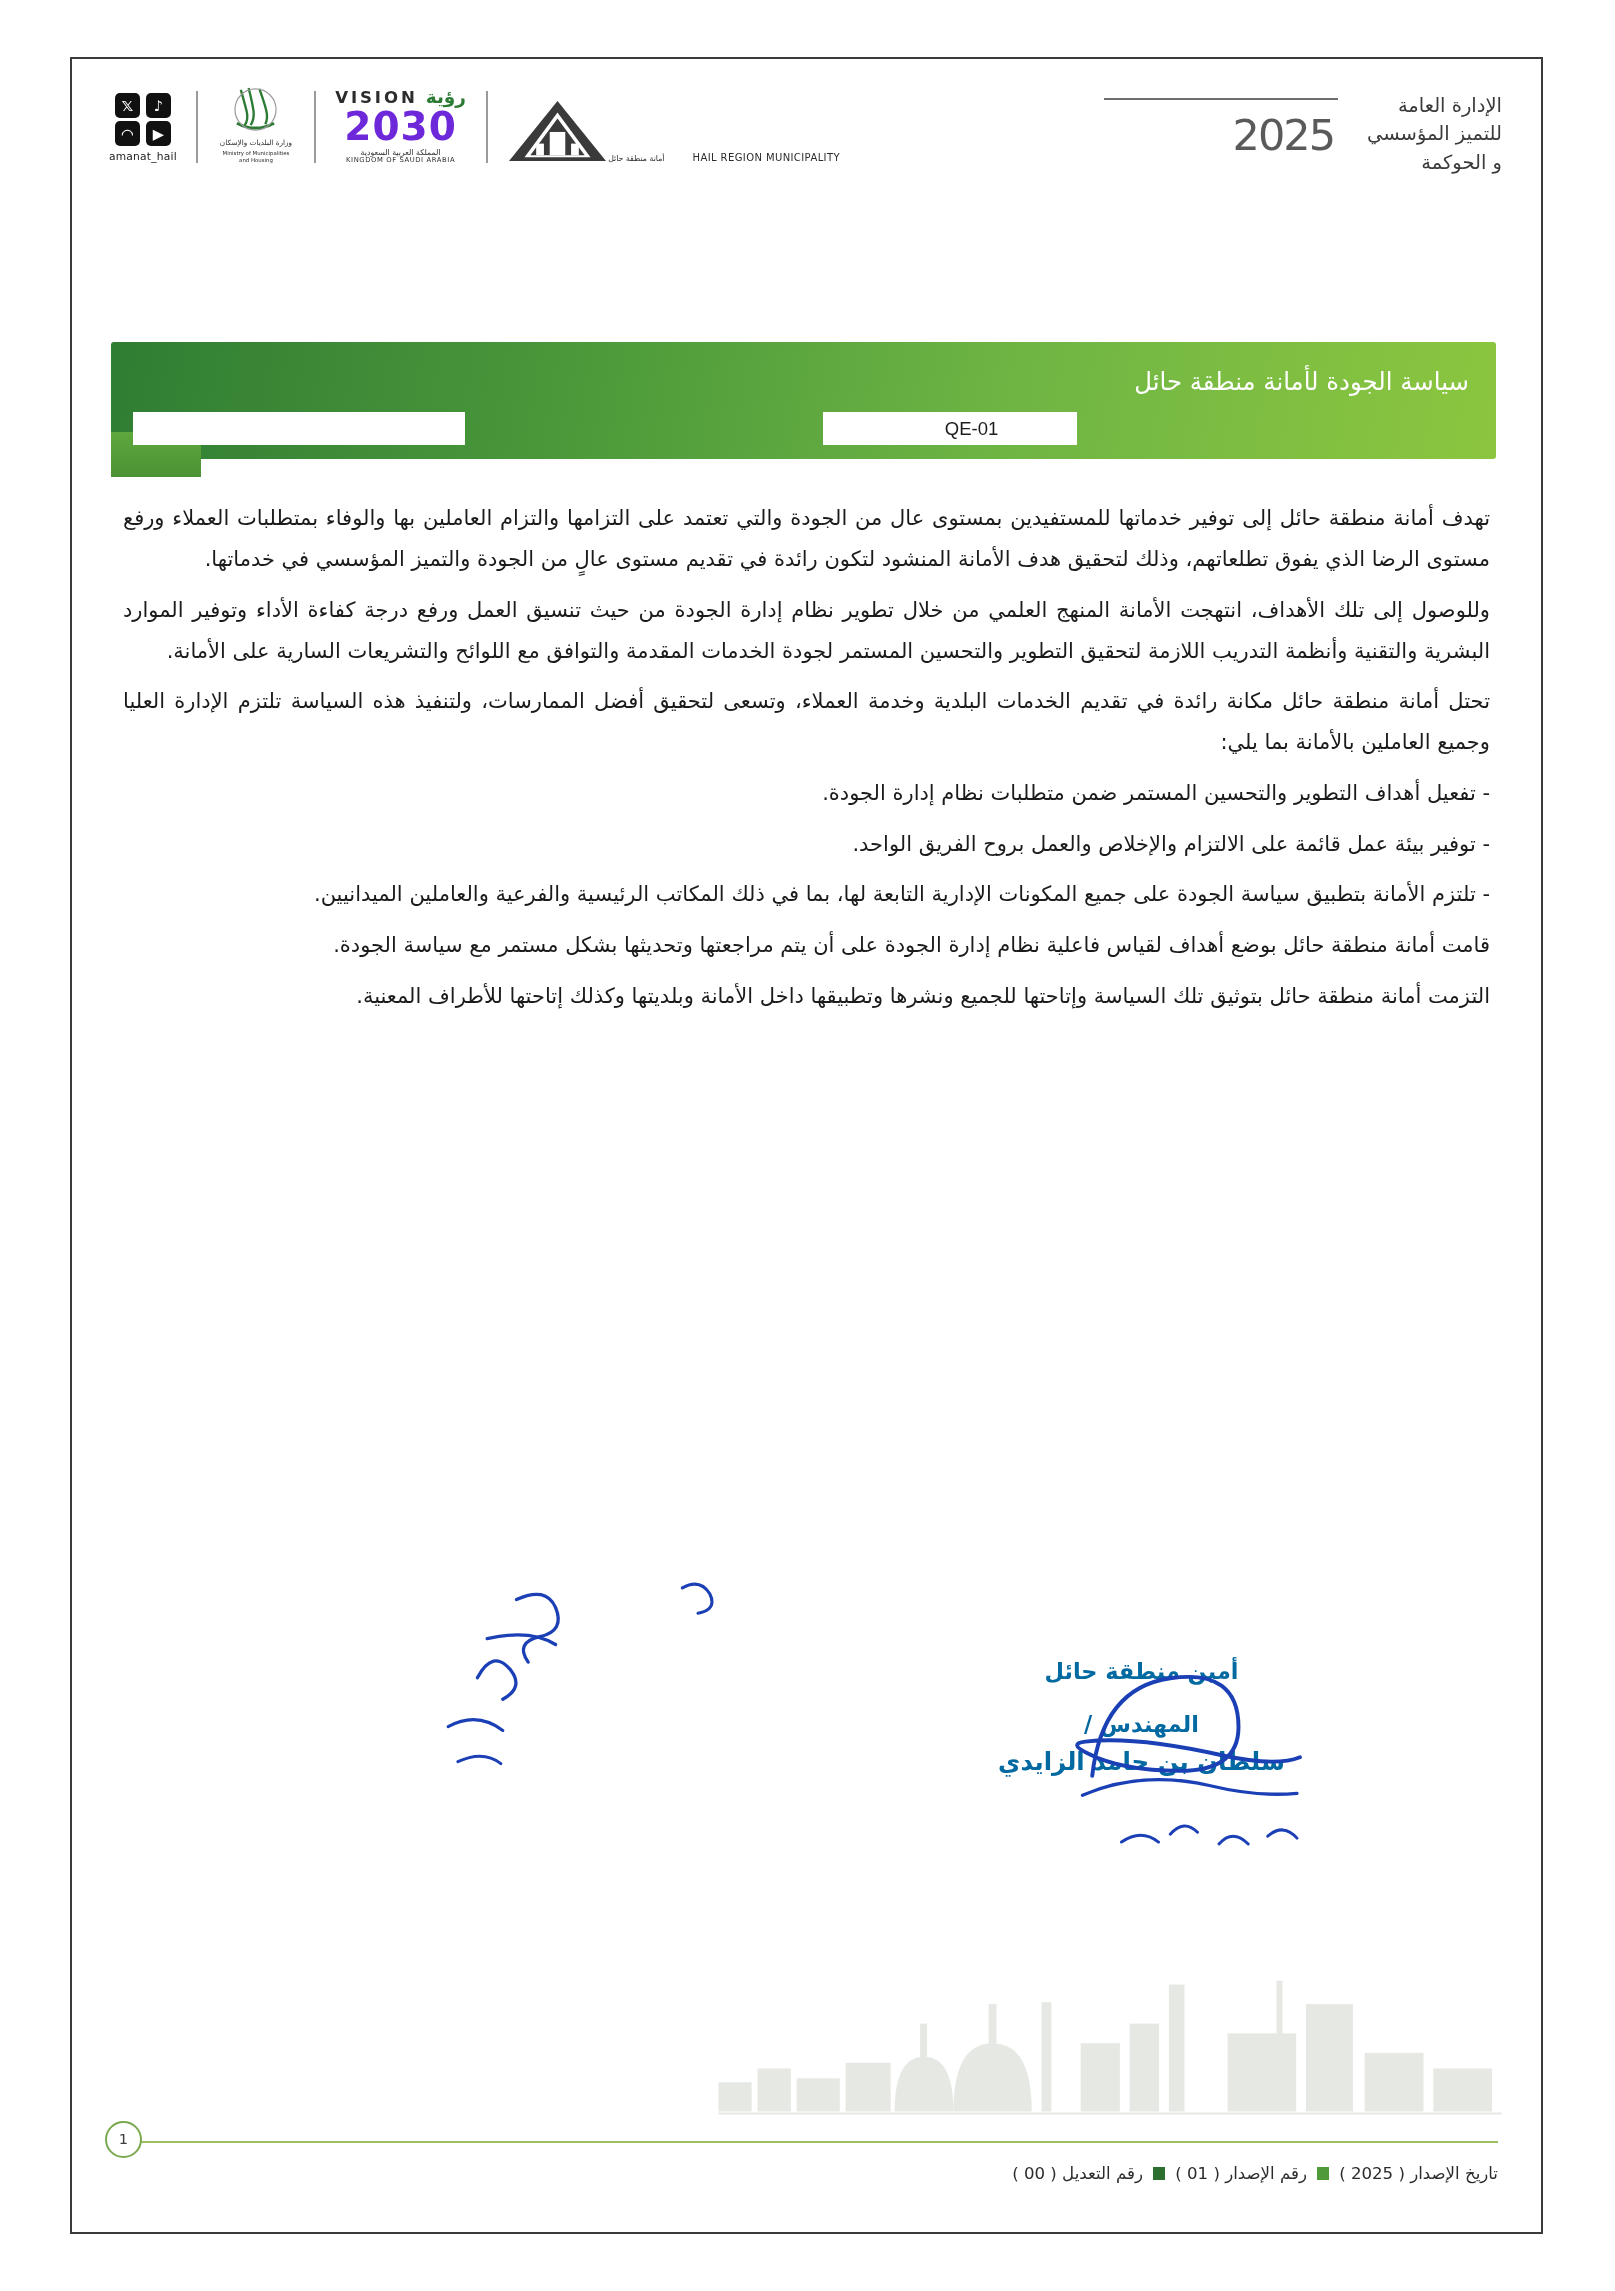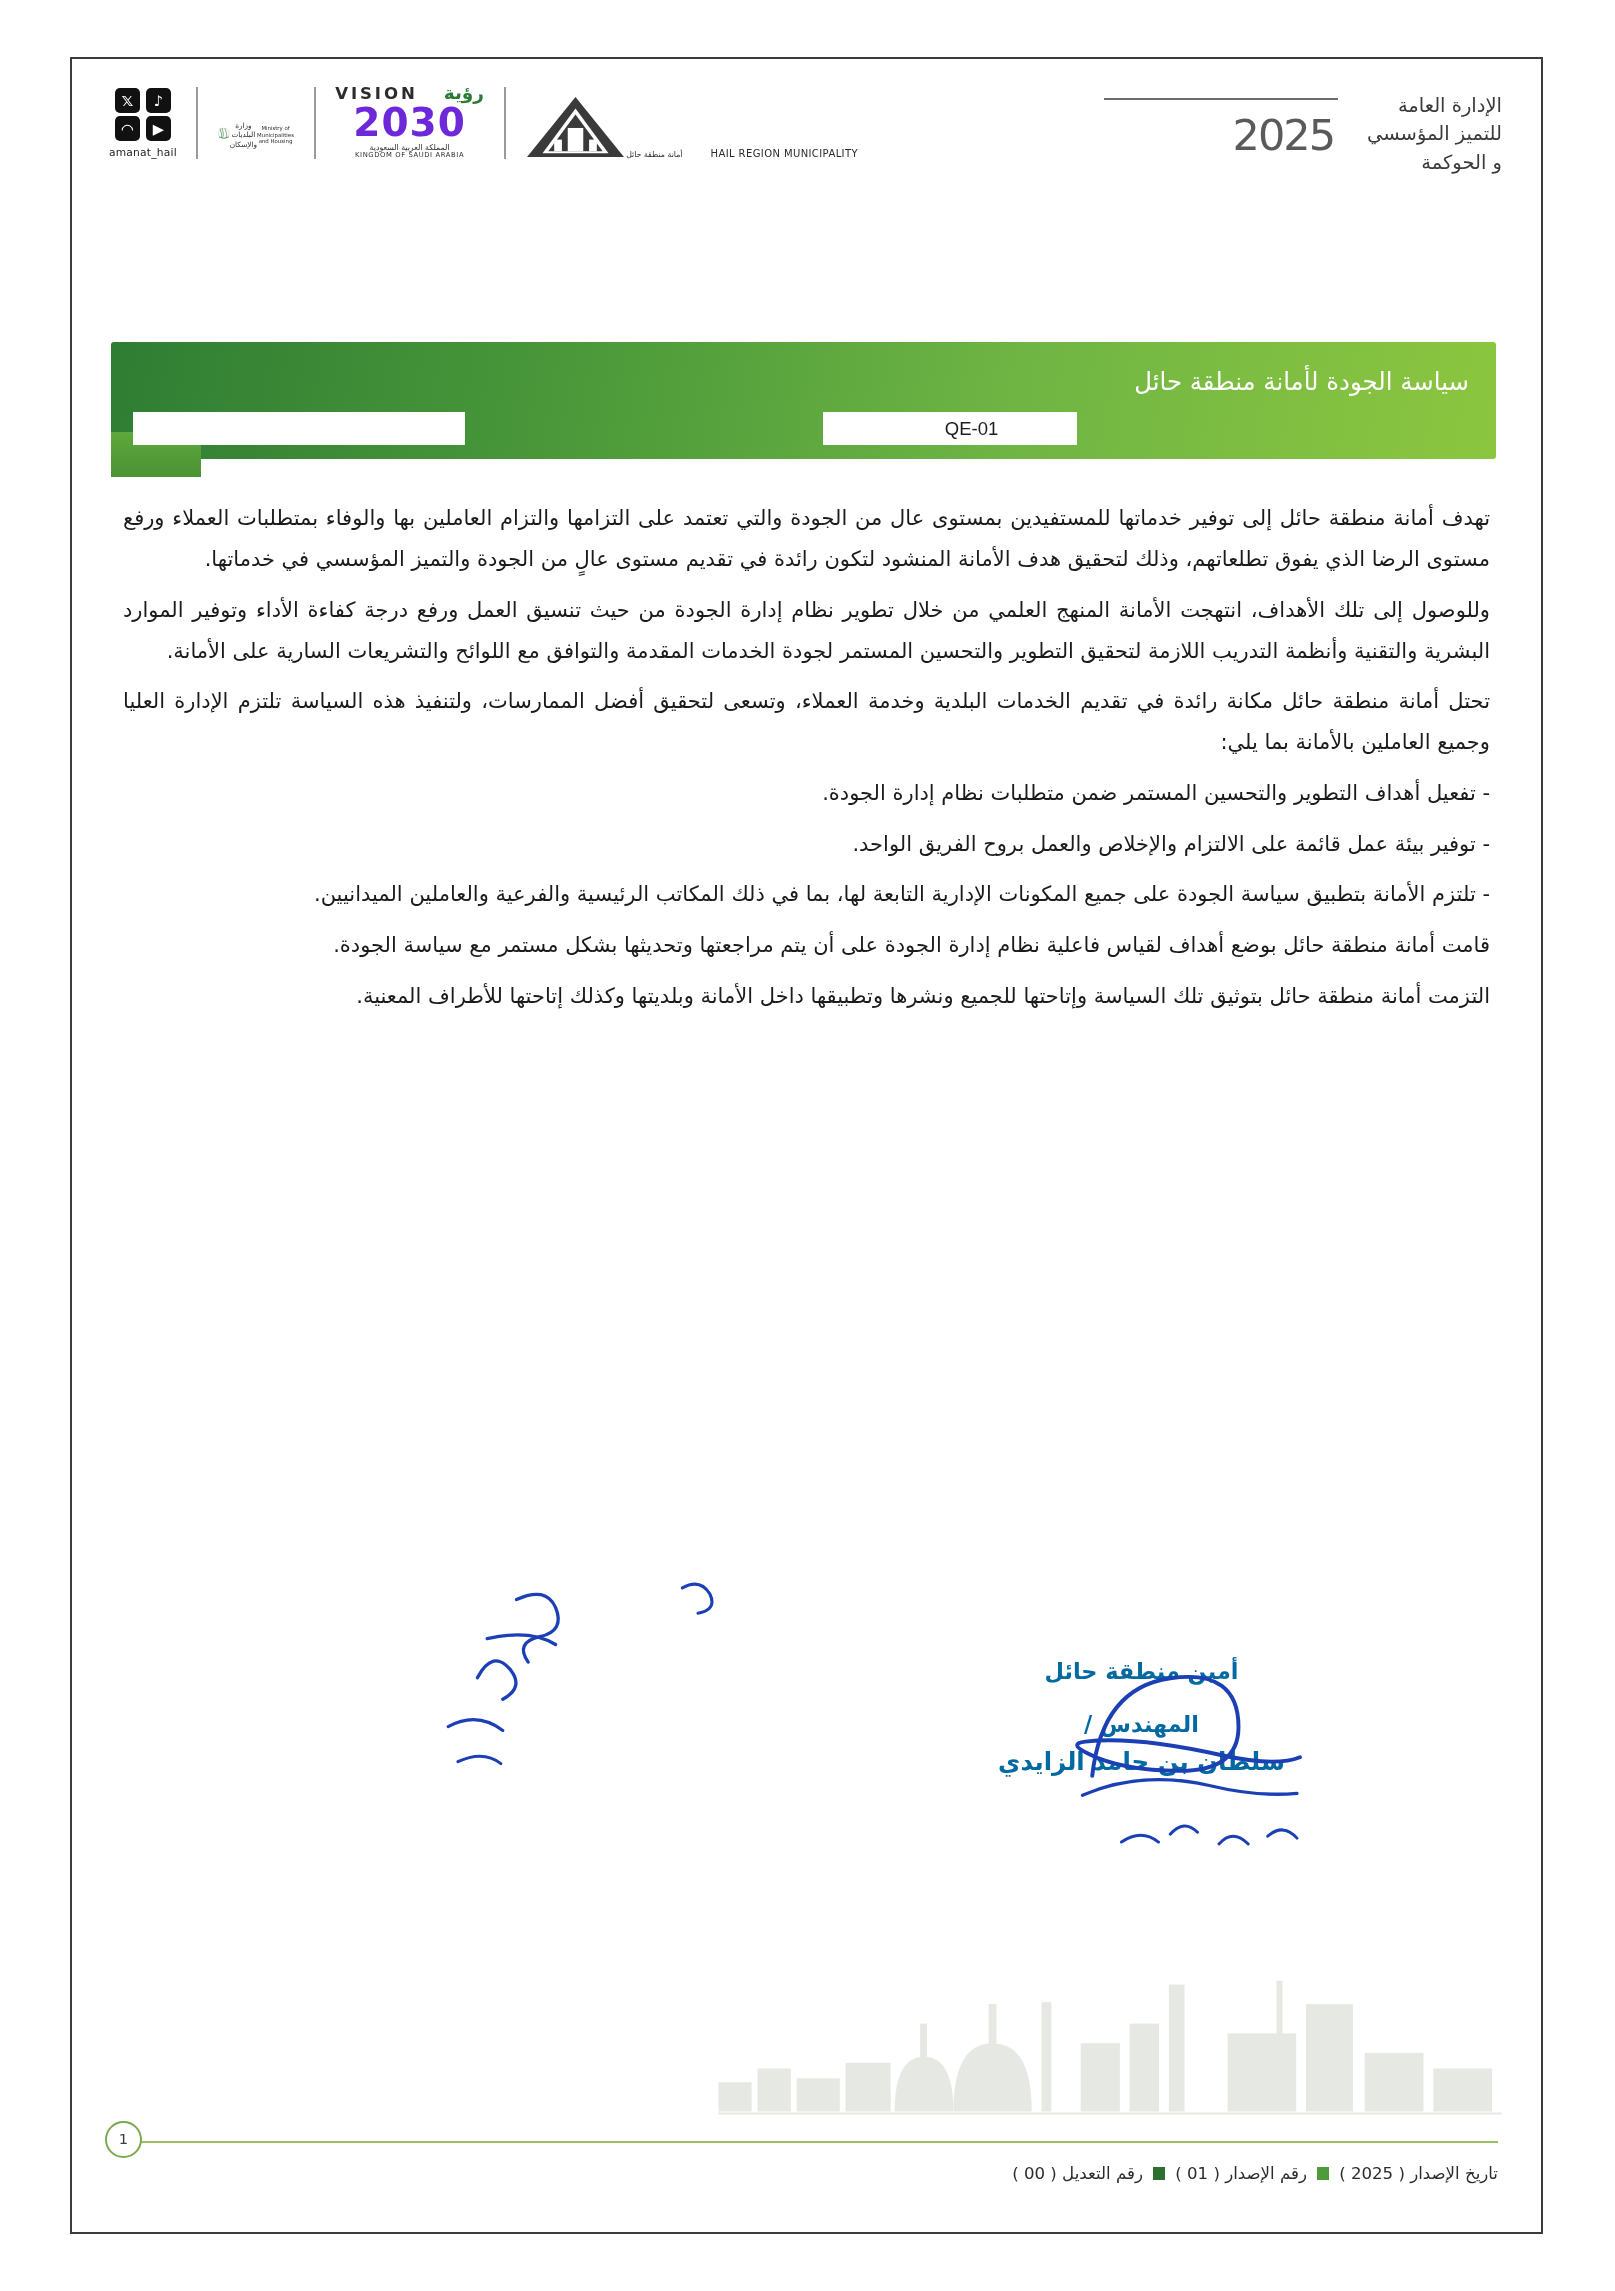--- a/index.html
+++ b/index.html
@@ -76,21 +76,21 @@
     margin-top: 2px;
   }
   .divider-v {
     width: 2px;
     height: 72px;
     background: #9a9a9a;
     margin: 0 5.9px;
   }
   .gov-logo {
     display: flex;
-    flex-direction: row;
+    flex-direction: column;
     align-items: center;
     width: 76px;
   }
   .gov-emblem {
     width: 45px; height: 51px;
     position: relative;
   }
   .gov-txt {
     font-size: 7.3px;
     color: #2b2b2b;
@@ -101,21 +101,21 @@
   .vision {
     display: flex;
     flex-direction: column;
     align-items: center;
     color: #1e7a3c;
     line-height: 1;
   }
   .vision-top {
     display: flex;
     align-items: baseline;
-    gap: 26px;
+    gap: 8px;
   }
   .vision-word {
     font-size: 16.6px;
     letter-spacing: 2.9px;
     font-weight: bold;
     color: #2c2c2c;
   }
   .vision-ar {
     font-size: 18.5px;
     color: #2c7b34;

